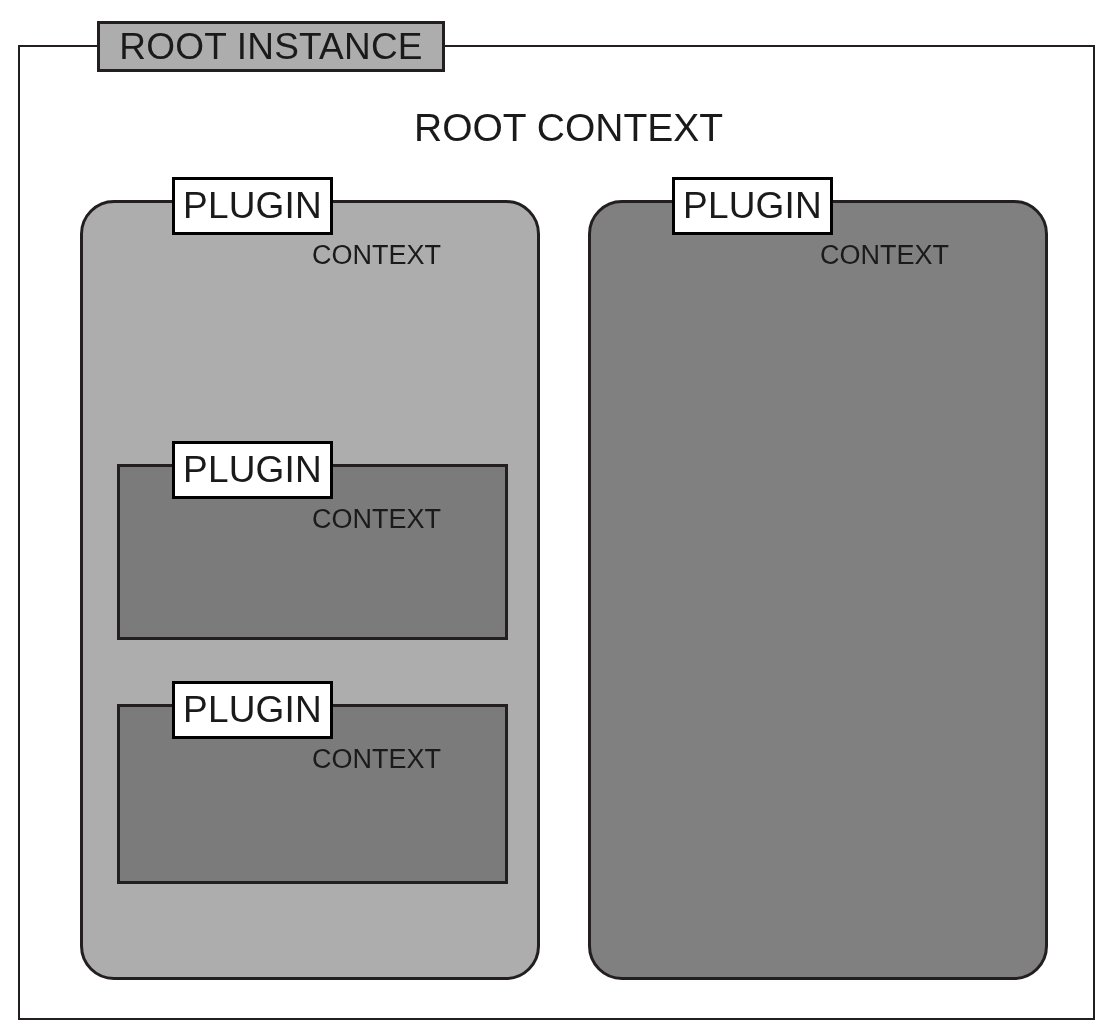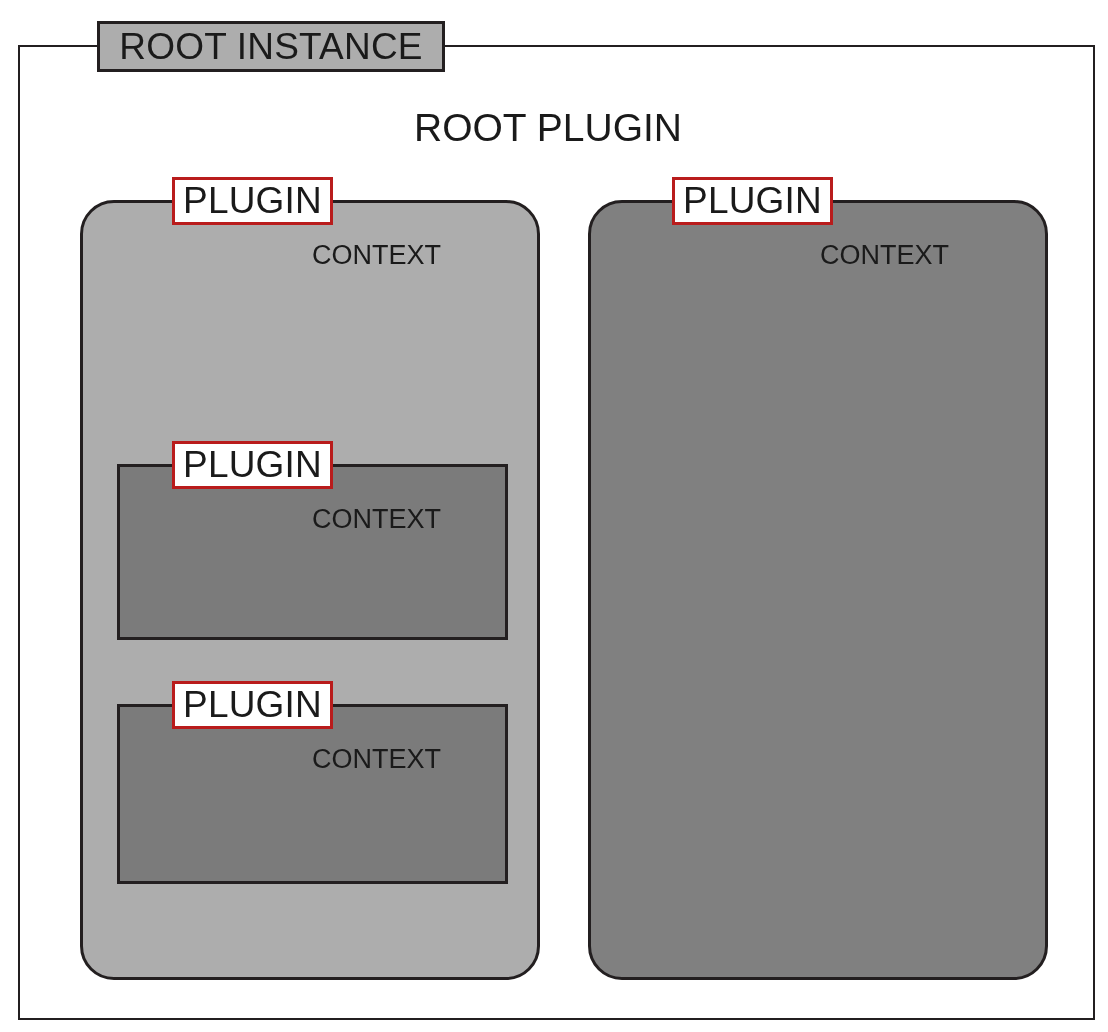--- a/index.html
+++ b/index.html
@@ -50,23 +50,23 @@
     top: 21px;
     width: 348px;
     height: 51px;
     background: #adadad;
     border: 3px solid #231f20;
     font-size: 37px;
   }
 
   .tag-plugin {
     background: #ffffff;
-    border: 3px solid #b91c1c;
+    border: 3px solid #000000;
     font-size: 37px;
-    height: 48px;
+    height: 58px;
   }
 
   .tag-plugin-outer-left  { left: 172px; top: 177px; width: 161px; }
   .tag-plugin-outer-right { left: 672px; top: 177px; width: 161px; }
   .tag-plugin-inner-a     { left: 172px; top: 441px; width: 161px; }
   .tag-plugin-inner-b     { left: 172px; top: 681px; width: 161px; }
 
   
   .root-context-label {
     position: absolute;
@@ -127,21 +127,21 @@
 </style>
 </head>
 <body>
 
 <div id="canvas">
 
   <div class="root-frame"></div>
 
   <div class="tag tag-root">ROOT INSTANCE</div>
 
-  <div class="root-context-label">ROOT PLUGIN</div>
+  <div class="root-context-label">ROOT CONTEXT</div>
 
   <div class="panel panel-left"></div>
   <div class="context-label ctx-left-panel">CONTEXT</div>
 
   <div class="inner-box inner-box-a"></div>
   <div class="context-label ctx-inner-a">CONTEXT</div>
 
   <div class="inner-box inner-box-b"></div>
   <div class="context-label ctx-inner-b">CONTEXT</div>
 

